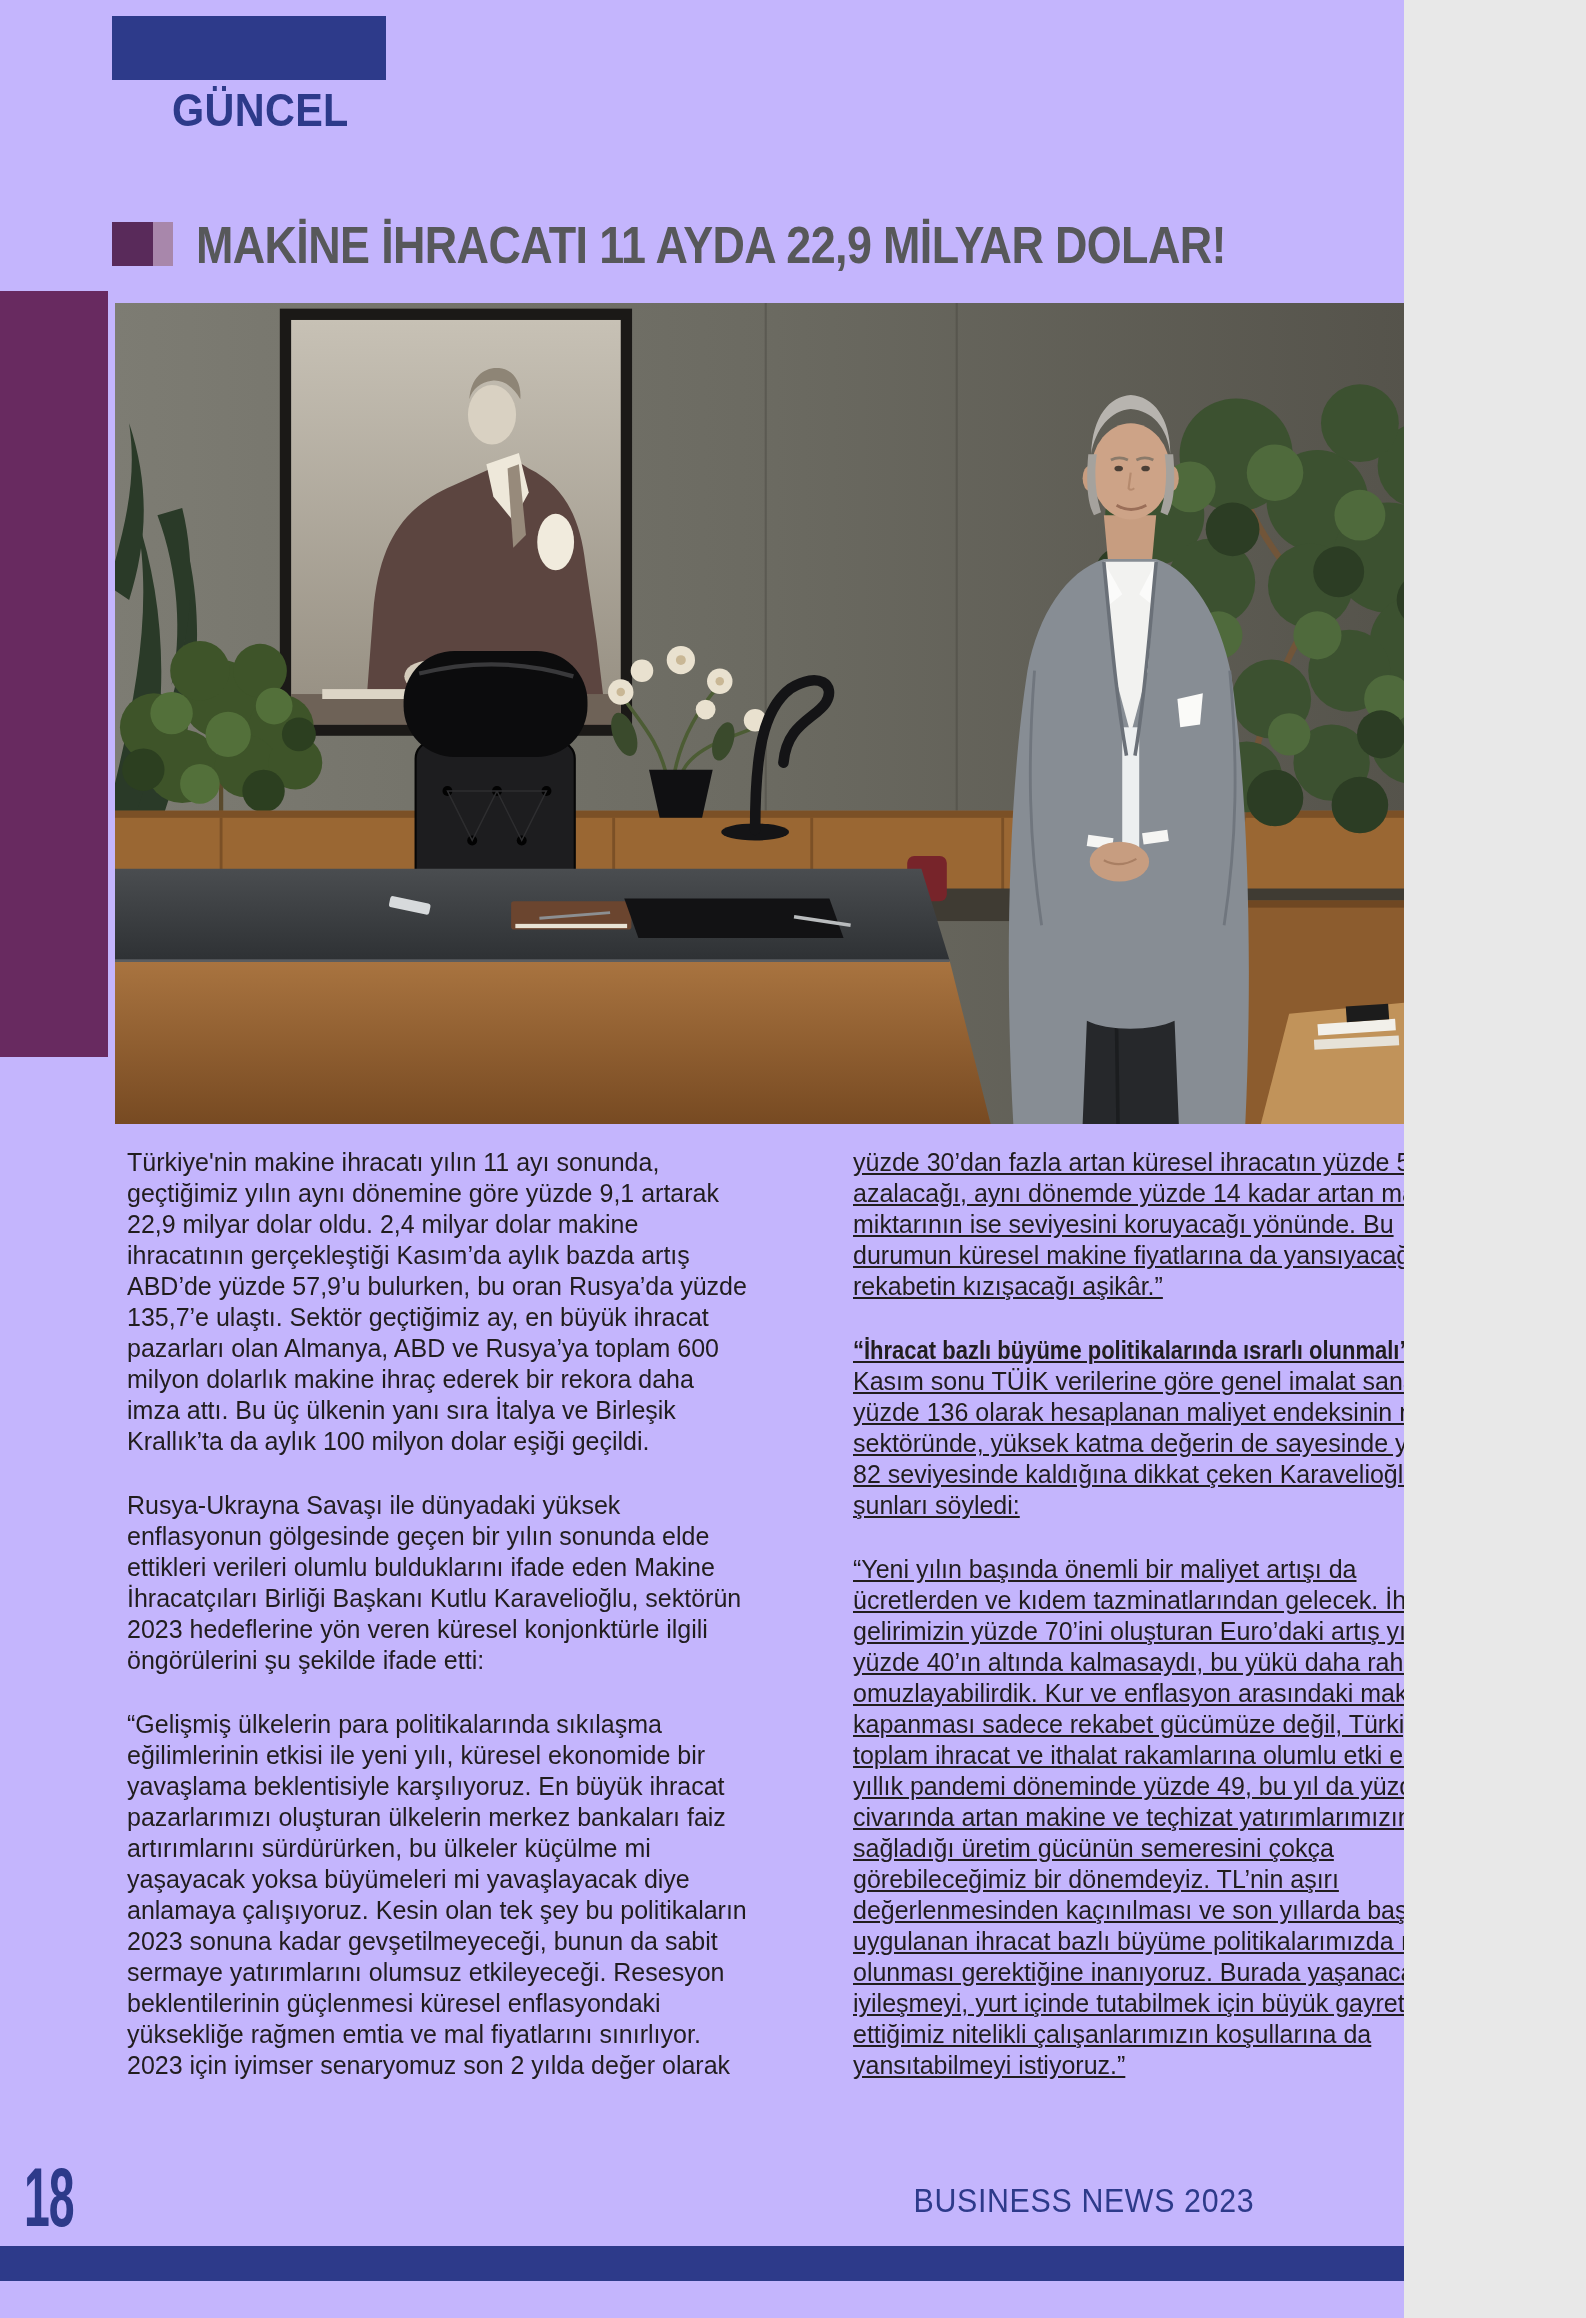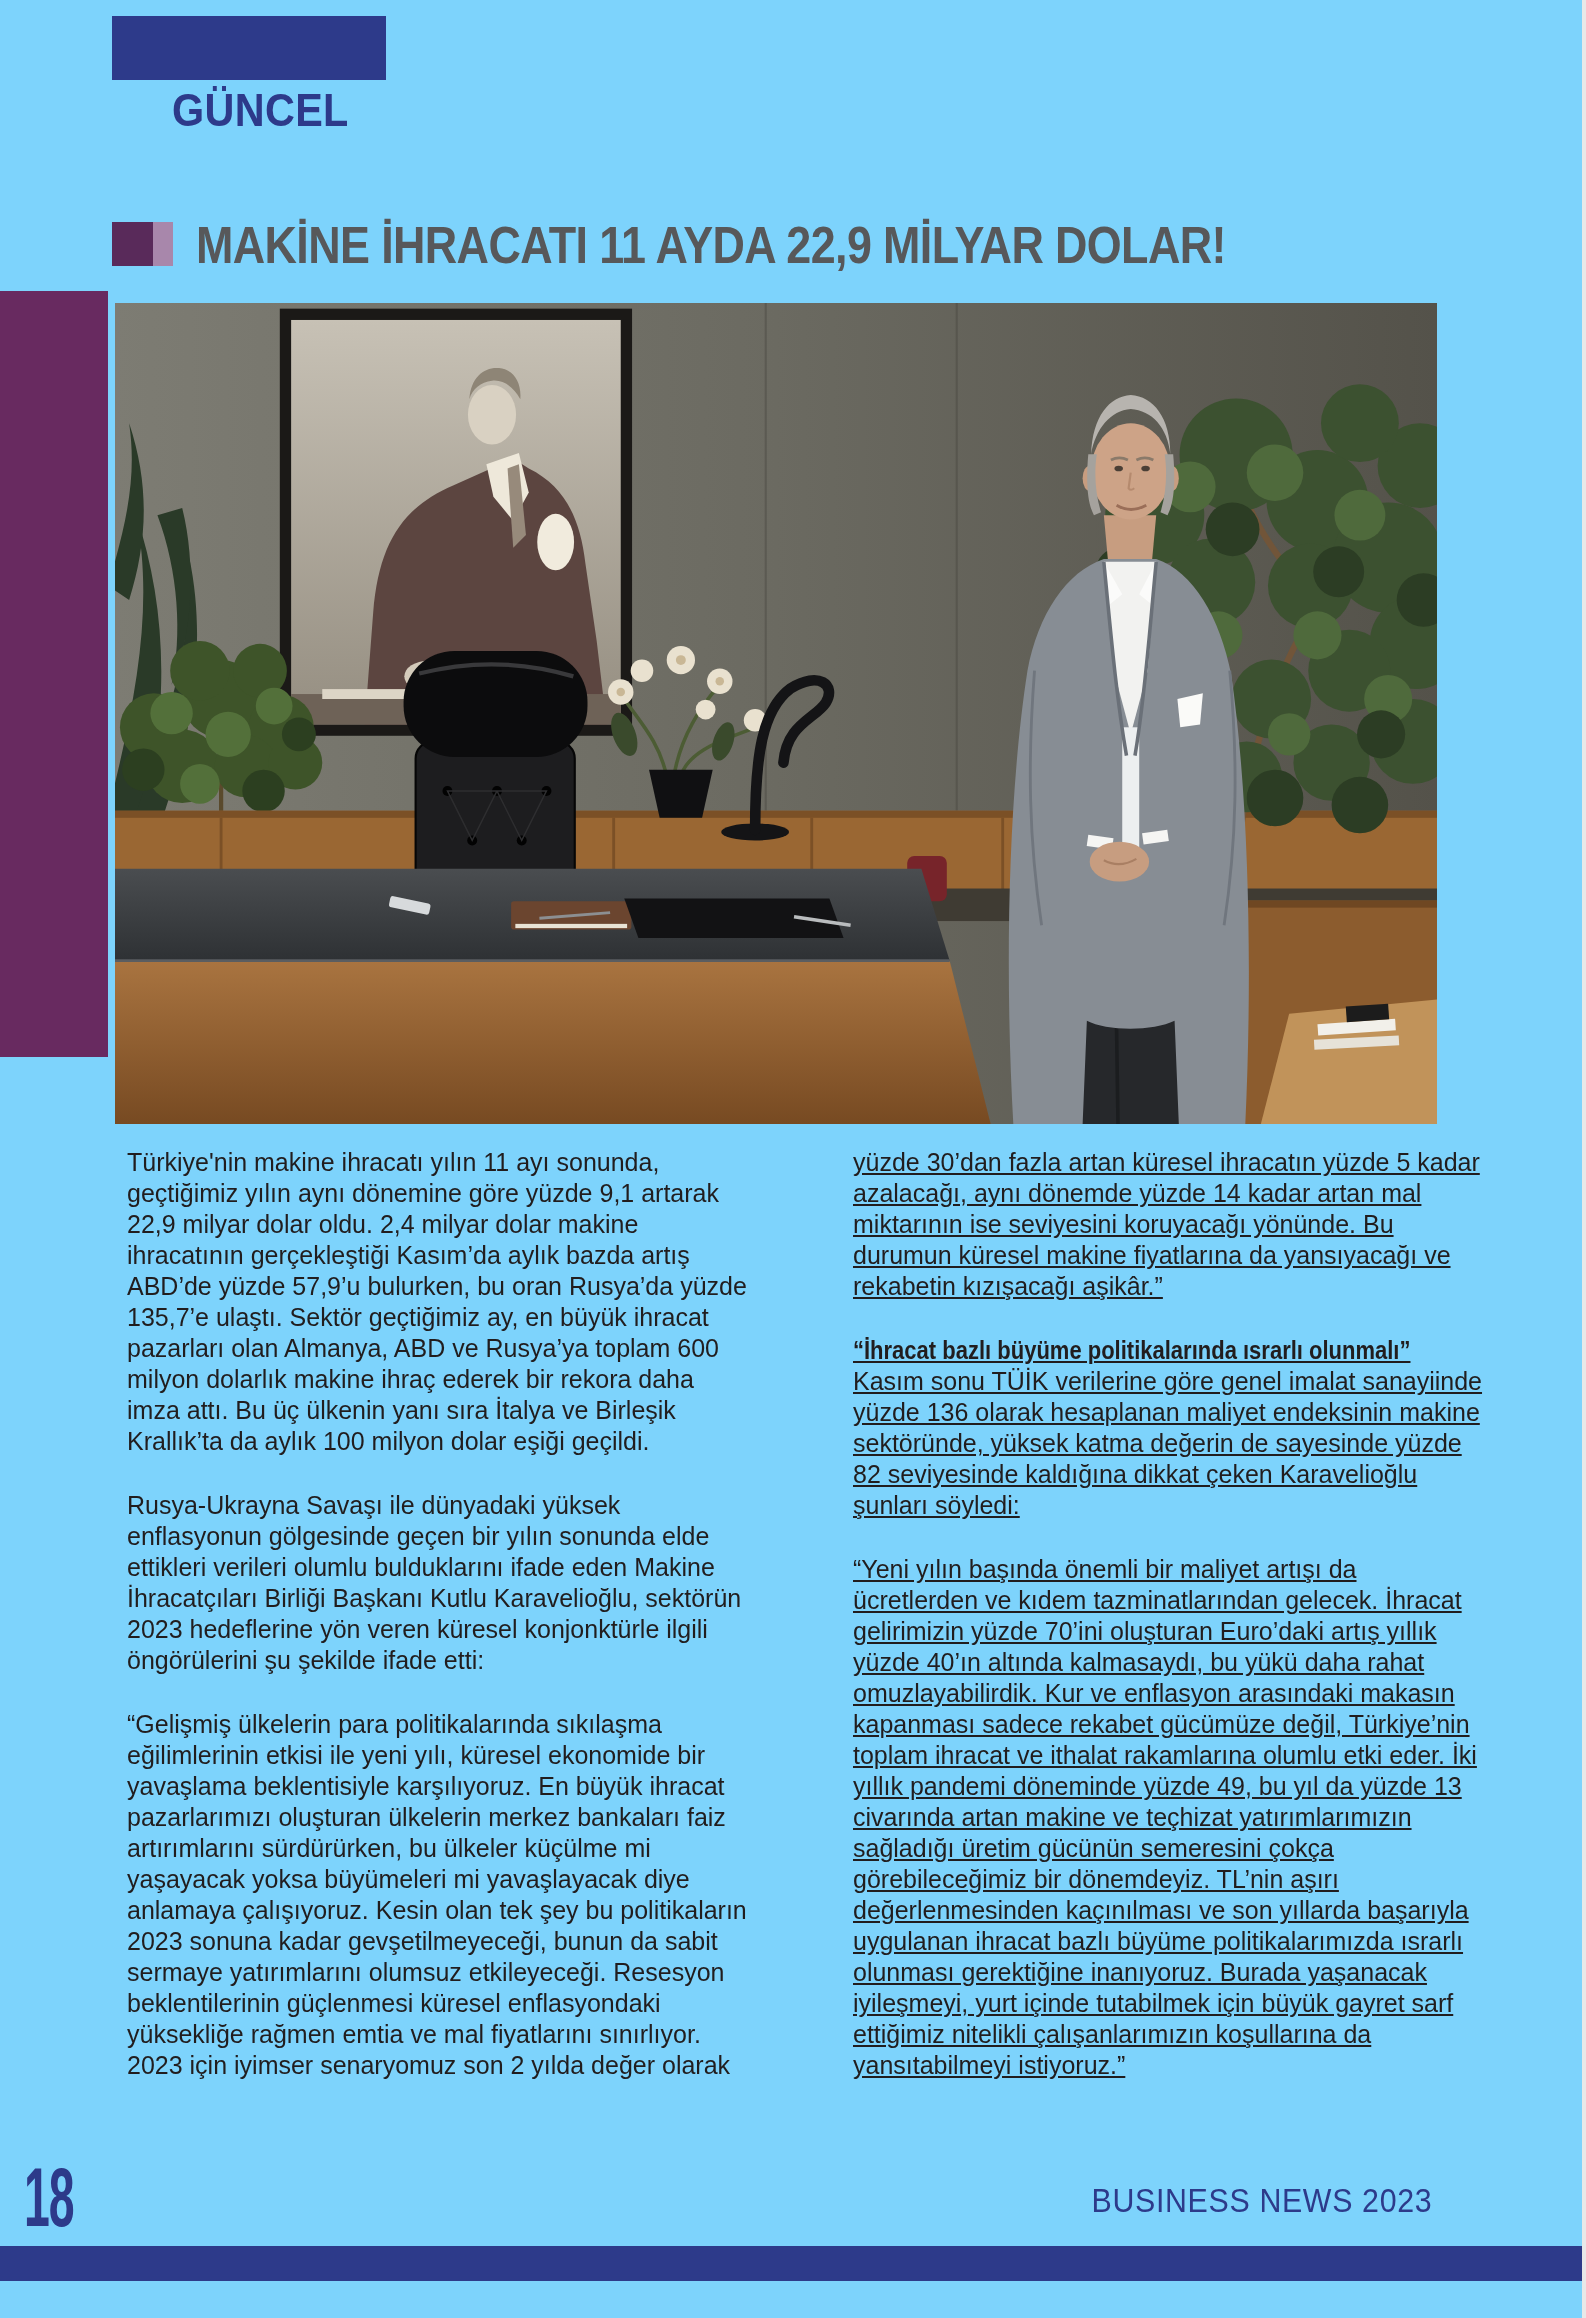--- a/index.html
+++ b/index.html
@@ -1,18 +1,18 @@
 <!DOCTYPE html>
 <html style="font-size:11.3px"><head>
 <meta charset="utf-8">
 <style>
   html,body { margin:0; padding:0; background:#e8e8e8; }
   .page {
-    position:relative; width:1582px; height:2319px;
-    background:#7dd3fc; overflow:hidden;
+    position:relative; width:1404px; height:2319px;
+    background:#c4b5fd; overflow:hidden;
     font-family:"Liberation Sans", sans-serif;
   }
   
   .tab-rect { position:absolute; left:112px; top:15.6px; width:274px; height:64px; background:#2d3a8a; }
   .section-label {
     position:absolute; left:172px; top:82px; font-size:47px; font-weight:bold;
     color:#2d3a8a; transform:scaleX(0.88); transform-origin:left top; white-space:nowrap;
     letter-spacing:0.4px;
   }
   

